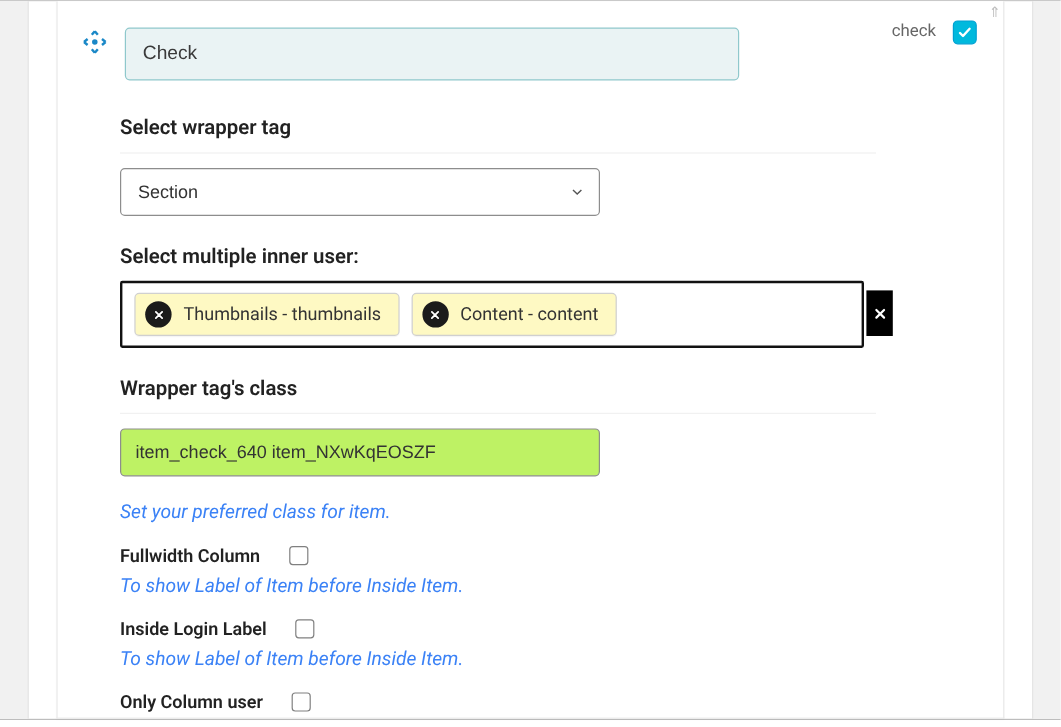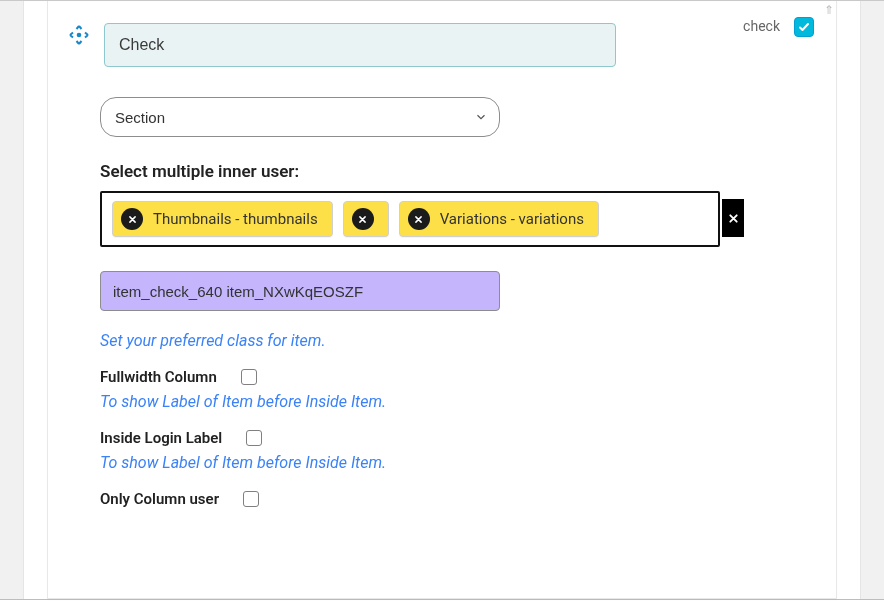--- a/index.html
+++ b/index.html
@@ -110,21 +110,21 @@
 
   .select-wrap {
     position: relative;
     width: 400px;
     margin-bottom: 24px;
   }
   select.select {
     width: 100%;
     height: 40px;
     border: 1px solid #8d8d8d;
-    border-radius: 16px;
+    border-radius: 4px;
     background: #fff;
     padding: 0 36px 0 14px;
     font-size: 15px;
     color: #333;
     -webkit-appearance: none; appearance: none;
     outline: none;
   }
   .select-caret {
     position: absolute; right: 12px; top: 50%; transform: translateY(-50%);
     pointer-events: none;
@@ -144,21 +144,21 @@
     padding: 8px 10px;
   }
   .chip {
     display: inline-flex;
     align-items: center;
     gap: 10px;
     height: 36px;
     padding: 0 14px 0 8px;
     border: 1px solid #d0d0d0;
     border-radius: 4px;
-    background: #fde047;
+    background: #fef9c3;
     font-size: 15px;
     color: #333;
     box-shadow: 0 1px 0 rgba(0,0,0,0.04);
   }
   .chip .chip-x {
     width: 22px; height: 22px;
     border-radius: 50%;
     background: #1b1b1b;
     color: #fff;
     display: inline-flex; align-items:center; justify-content:center;
@@ -175,21 +175,21 @@
   }
 
   .text-input {
     width: 400px;
     height: 40px;
     border: 1px solid #8d8d8d;
     border-radius: 4px;
     padding: 0 12px;
     font-size: 15px;
     color: #333;
-    background: #c4b5fd;
+    background: #bef264;
     outline: none;
     margin-bottom: 16px;
   }
 
   .hint {
     color: #3b82f6;
     font-style: italic;
     font-size: 16px;
     margin: 4px 0 18px 0;
   }
@@ -245,20 +245,21 @@
           <svg width="12" height="12" viewBox="0 0 24 24" fill="none" stroke="#fff" stroke-width="4" stroke-linecap="round" stroke-linejoin="round">
               <polyline points="4 13 9 18 20 6"></polyline>
             </svg>
         </span>
       </div>
     </div>
 
     <div class="content">
 
       
+      <div class="field-label strong-divider">Select wrapper tag</div>
 
       <div class="select-wrap">
         <select class="select">
           <option selected="">Section</option>
         </select>
         <span class="select-caret">
           <svg width="14" height="14" viewBox="0 0 24 24" fill="none" stroke="#555" stroke-width="2">
               <polyline points="6 9 12 15 18 9"></polyline>
             </svg>
         </span>
@@ -276,38 +277,32 @@
                 </svg>
             </span>
             <span>Thumbnails - thumbnails</span>
           </span>
           <span class="chip">
             <span class="chip-x">
               <svg width="9" height="9" viewBox="0 0 24 24" stroke="#fff" stroke-width="4" stroke-linecap="round">
                   <path d="M5 5 L19 19 M19 5 L5 19"></path>
                 </svg>
             </span>
-          </span>
-          <span class="chip">
-            <span class="chip-x">
-              <svg width="9" height="9" viewBox="0 0 24 24" stroke="#fff" stroke-width="4" stroke-linecap="round">
-                  <path d="M5 5 L19 19 M19 5 L5 19"></path>
-                </svg>
-            </span>
-            <span>Variations - variations</span>
+            <span>Content - content</span>
           </span>
         </div>
         <span class="clear-all">
           <svg width="11" height="11" viewBox="0 0 24 24" stroke="#fff" stroke-width="4" stroke-linecap="round">
               <path d="M5 5 L19 19 M19 5 L5 19"></path>
             </svg>
         </span>
       </div>
 
       
+      <div class="field-label strong-divider">Wrapper tag's class</div>
       <input class="text-input" value="item_check_640 item_NXwKqEOSZF" style="">
       <div class="hint">Set your preferred class for item.</div>
 
       
       <div class="inline-check-row">
         <span>Fullwidth Column</span>
         <span class="inline-check"></span>
       </div>
       <div class="hint">To show Label of Item before Inside Item.</div>
 

